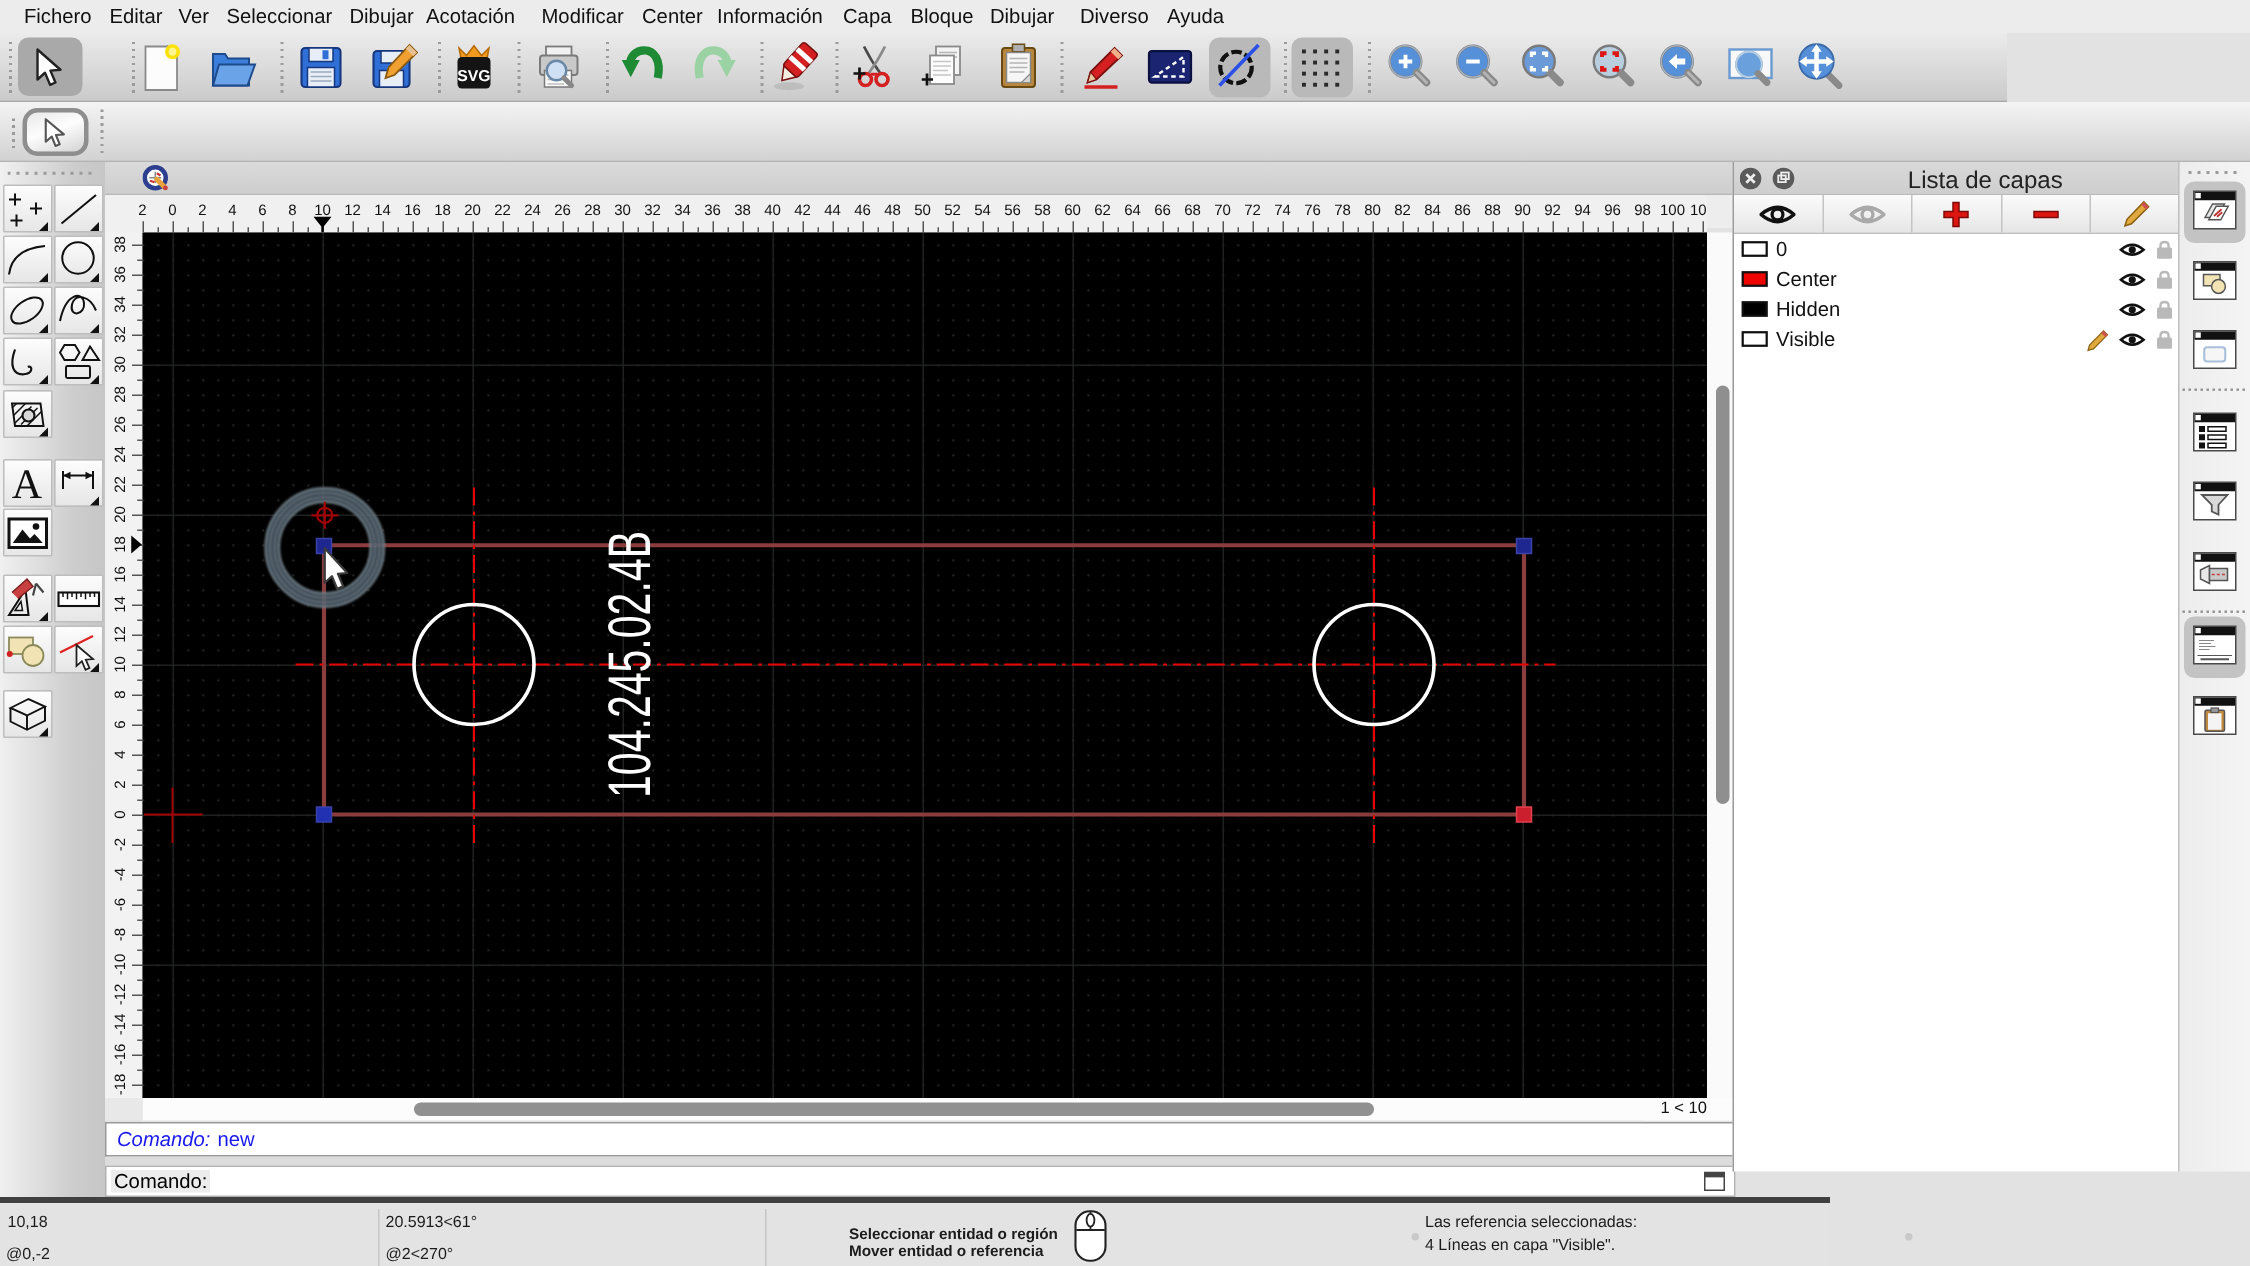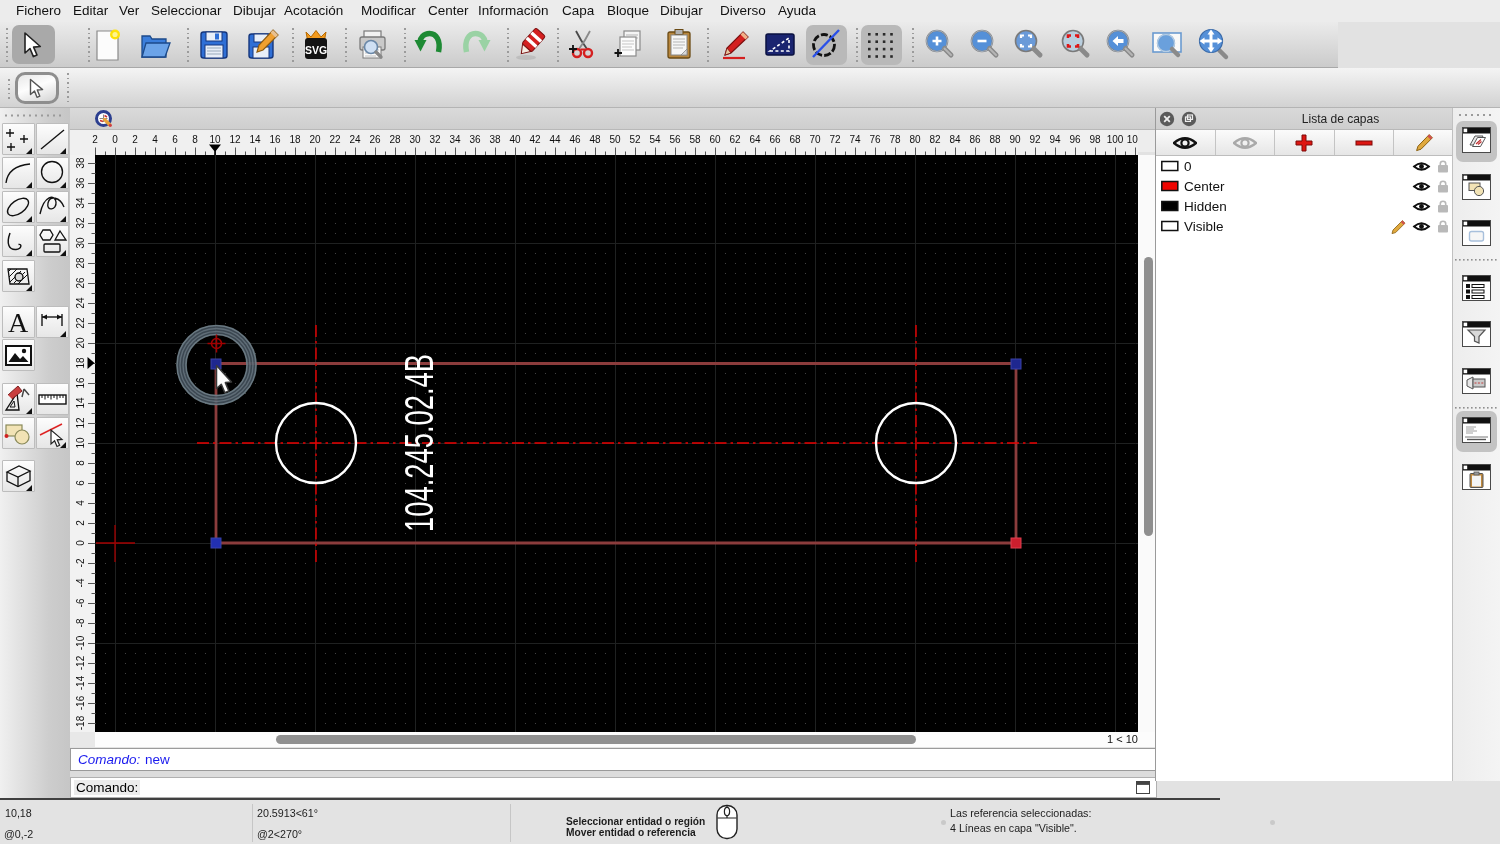--- a/index.html
+++ b/index.html
@@ -35,21 +35,21 @@
   #cmdgap{left:70px;top:771px;width:1087px;height:6px;background:#dcdcdc;}
   #layerpanel{left:1155px;top:108px;width:297px;height:673px;background:#fff;border-left:1px solid #9a9a9a;box-sizing:border-box;}
   #lptitle{left:1156px;top:108px;width:296px;height:22px;background:linear-gradient(#d9d9d9,#cecece);
            border-bottom:1px solid #b8b8b8;box-sizing:border-box;}
   #lptools{left:1156px;top:130px;width:296px;height:26px;background:linear-gradient(#fbfbfb,#e6e6e6);
            border-bottom:1px solid #bdbdbd;box-sizing:border-box;}
   .lpbtn{position:absolute;top:0;height:25px;border-right:1px solid #c4c4c4;}
   #dock{left:1452px;top:108px;width:48px;height:673px;background:linear-gradient(90deg,#ededed,#f4f4f4);
         border-left:1px solid #c0c0c0;box-sizing:border-box;}
   #statusbar{left:0;top:798px;width:1220px;height:46px;background:#e3e3e3;
-             border-top:2px solid #404040;box-sizing:border-box;font-size:10.7px;color:#1c1c1c;}
+             border-top:4px solid #404040;box-sizing:border-box;font-size:10.7px;color:#1c1c1c;}
   .srow{position:absolute;white-space:nowrap;}
 </style>
 </head>
 <body>
 
 <div id="menubar" class="abs">
   <span style="left:16px">Fichero</span>
   <span style="left:73px">Editar</span>
   <span style="left:119px">Ver</span>
   <span style="left:151px">Seleccionar</span>
@@ -630,21 +630,21 @@
   </svg>
 </div>
 <div id="lptitle" class="abs">
   <svg class="abs" style="left:4px;top:3px" width="40" height="16">
     <circle cx="7" cy="8" r="7.2" fill="#5a5a5a"></circle>
     <path d="M4.2 5.2 L9.8 10.8 M9.8 5.2 L4.2 10.8" stroke="#eee" stroke-width="1.8"></path>
     <circle cx="29" cy="8" r="7.2" fill="#5a5a5a"></circle>
     <rect x="25.5" y="6" width="5" height="4.4" fill="none" stroke="#eee" stroke-width="1.2"></rect>
     <rect x="27.5" y="4" width="5" height="4.4" fill="none" stroke="#eee" stroke-width="1.2"></rect>
   </svg>
-  <div class="abs" style="left:57px;width:255px;top:4px;text-align:center;font-size:12px;color:#222;">Lista de capas</div>
+  <div class="abs" style="left:40px;width:255px;top:4px;text-align:center;font-size:16px;color:#222;">Lista de capas</div>
 </div>
 <div id="lptools" class="abs">
   <div class="lpbtn" style="left:0;width:59px;"></div>
   <div class="lpbtn" style="left:60px;width:58px;"></div>
   <div class="lpbtn" style="left:119px;width:59px;"></div>
   <div class="lpbtn" style="left:179px;width:58px;"></div>
   <div class="lpbtn" style="left:238px;width:56px;border-right:none;"></div>
   <svg class="abs" style="left:17px;top:5px" width="24" height="16">
     <path d="M1 8 Q12 -1.5 23 8 Q12 17.5 1 8 Z" fill="none" stroke="#111" stroke-width="2.4"></path>
     <circle cx="12" cy="8" r="3.6" fill="none" stroke="#111" stroke-width="2.2"></circle>

